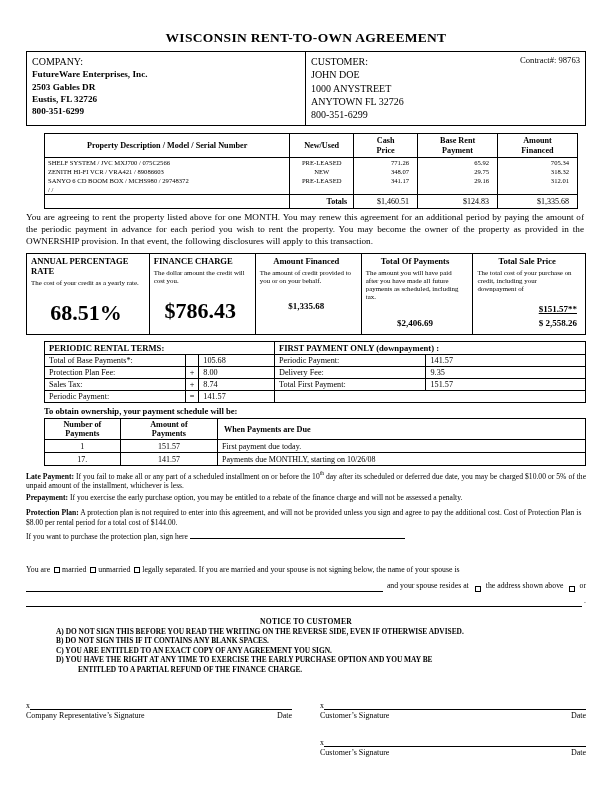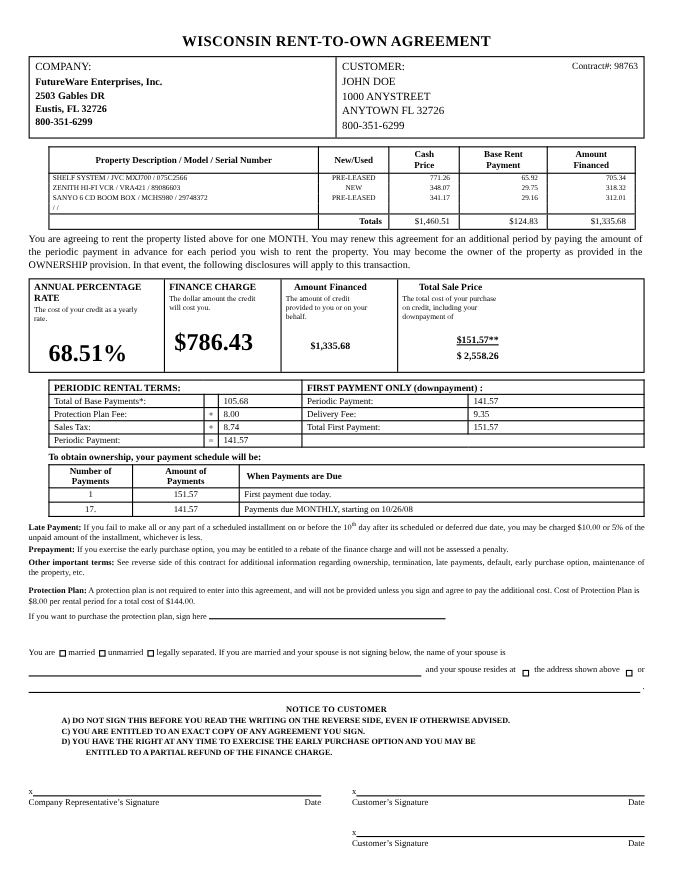--- a/index.html
+++ b/index.html
@@ -74,21 +74,21 @@
   .agree-para {
     font-size:9.2px;
     line-height:1.27;
     text-align:justify;
     margin-top:3px;
     padding-right:2px;
   }
 
   
   .tila { width:100%; border:1px solid #000; margin-top:6px; display:flex; }
-  .tila .cell { border-right:1px solid #000; padding:3px 20px 4px 4px; position:relative; }
+  .tila .cell { border-right:1px solid #000; padding:3px 8px 4px 4px; position:relative; }
   .tila .cell:last-child { border-right:none; }
   .tila .h { font-weight:bold; font-size:8.6px; line-height:1.12; }
   .tila .d { font-size:6.9px; line-height:1.18; margin-top:2px; }
   .tila .bigval { font-weight:bold; font-size:22px; text-align:center; margin-top:13px; }
   .tila .val { font-weight:bold; font-size:9px; text-align:center; margin-top:16px; }
   .tila .c1 { width:22%; }
   .tila .c2 { width:19%; }
   .tila .c3 { width:19%; text-align:center; }
   .tila .c4 { width:20%; text-align:center; }
   .tila .c5 { width:20%; text-align:center; }
@@ -225,20 +225,25 @@
     <div class="cell c2">
       <div class="h">FINANCE CHARGE</div>
       <div class="d">The dollar amount the credit will cost you.</div>
       <div class="bigval">$786.43</div>
     </div>
     <div class="cell c3">
       <div class="h">Amount Financed</div>
       <div class="d">The amount of credit provided to you or on your behalf.</div>
       <div class="val">$1,335.68</div>
     </div>
+    <div class="cell c4">
+      <div class="h">Total Of Payments</div>
+      <div class="d">The amount you will have paid after you have made all future payments as scheduled, including tax.</div>
+      <div class="val">$2,406.69</div>
+    </div>
     <div class="cell c5">
       <div class="h">Total Sale Price</div>
       <div class="d">The total cost of your purchase on credit, including your downpayment of</div>
       <div class="stack">
         <div class="ul">$151.57**</div>
         <div>$ 2,558.26</div>
       </div>
     </div>
   </div>
 
@@ -307,24 +312,20 @@
   </div>
 
   <div class="fine">
     <p>
       <b>Late Payment:</b>
       <span>If you fail to make all or any part of a scheduled installment on or before the 10</span><sup>th</sup><span> day after its scheduled or deferred due date, you may be charged $10.00 or 5% of the unpaid amount of the installment, whichever is less.</span>
     </p>
     <p>
       <b>Prepayment:</b>
       <span>If you exercise the early purchase option, you may be entitled to a rebate of the finance charge and will not be assessed a penalty.</span>
-    </p>
-    <p>
-      <b>Other important terms:</b>
-      <span>See reverse side of this contract for additional information regarding ownership, termination, late payments, default, early purchase option, maintenance of the property, etc.</span>
     </p>
   </div>
 
   <div class="protect">
     <b>Protection Plan:</b>
     <span>A protection plan is not required to enter into this agreement, and will not be provided unless you sign and agree to pay the additional cost.   Cost of Protection Plan is $8.00  per rental period for a total cost of $144.00.</span>
     <div style="margin-top:3px;">
       <span>If you want to purchase the protection plan, sign here</span>
       <span class="ln"></span>
     </div>
@@ -347,20 +348,21 @@
     <div class="flexline" style="margin-top:4px;">
       <span class="fill"></span>
       <span style="padding-left:2px">.</span>
     </div>
   </div>
 
   <div class="notice">
     <div class="ntitle">NOTICE TO CUSTOMER</div>
     <div class="nbody">
       <div>A) DO NOT SIGN THIS BEFORE YOU READ THE WRITING ON THE REVERSE SIDE, EVEN IF OTHERWISE ADVISED.</div>
+      <div>B) DO NOT SIGN THIS IF IT CONTAINS ANY BLANK SPACES.</div>
       <div>C) YOU ARE ENTITLED TO AN EXACT COPY OF ANY AGREEMENT YOU SIGN.</div>
       <div>D) YOU HAVE THE RIGHT AT ANY TIME TO EXERCISE THE EARLY PURCHASE OPTION AND YOU MAY BE</div>
       <div class="ind">ENTITLED TO A PARTIAL REFUND OF THE FINANCE CHARGE.</div>
     </div>
   </div>
 
   <div class="sigrow">
     <div class="sigcol">
       <div class="flexline">
         <span class="sigx">x</span>

